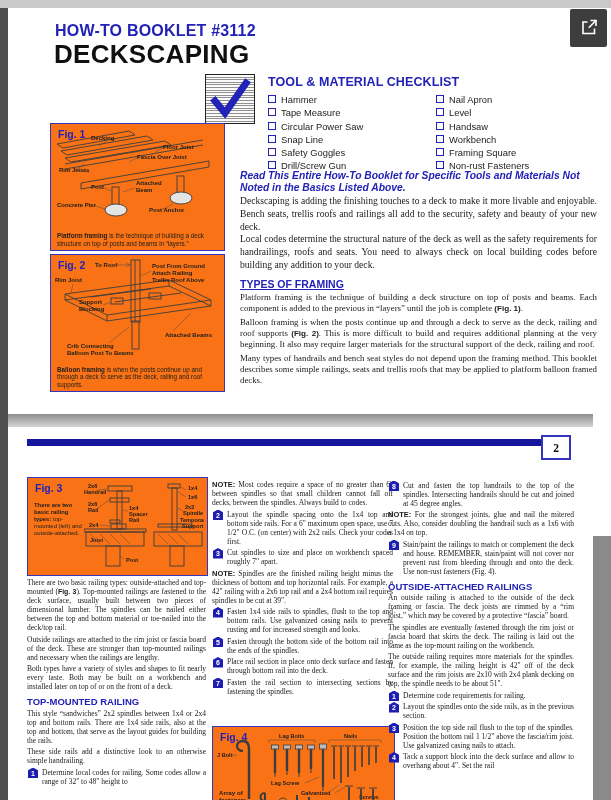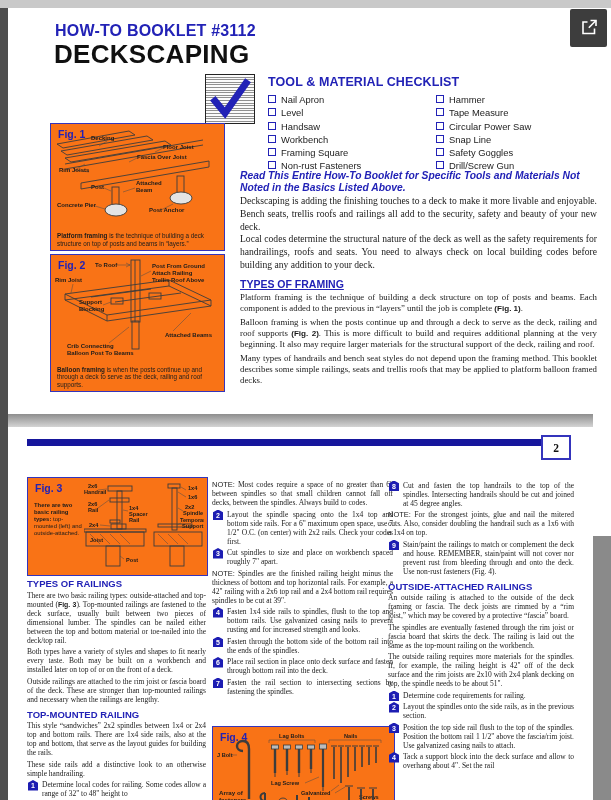--- a/index.html
+++ b/index.html
@@ -45,21 +45,21 @@
   
   .p2bar{position:absolute;left:19px;top:12px;width:514px;height:7px;background:var(--bar-blue,#16169c);}
   .pagenum{position:absolute;left:533px;top:8px;width:26px;height:21px;border:2px solid var(--fig-border,#3434bc);background:#fff;display:flex;align-items:center;justify-content:center;font:bold 11.5px "Liberation Serif",serif;color:#111;}
   .col{position:absolute;color:#1a1a1a;font-size:7.5px;line-height:9px;}
   .col p{margin:0 0 2.5px 0;text-align:justify;}
   .col1{left:19px;top:151px;width:179px;}
   .col2{left:204px;top:53px;width:181px;}
   .col3{left:380px;top:51px;width:186px;}
   .p2-heading{font:bold 9.5px "Liberation Sans",sans-serif;color:var(--accent-blue,#2222b6);margin:5px 0 1.5px 0;}
   .p2-heading.first{margin-top:0;}
-  .note-label{font-family:"Liberation Sans",sans-serif;font-weight:normal;}
+  .note-label{font-family:"Liberation Sans",sans-serif;font-weight:bold;}
   .step{position:relative;padding-left:15px;margin:2.5px 0;text-align:justify;}
   .badge{position:absolute;left:1px;top:0;width:10px;height:10.5px;background:var(--badge-blue,#1d1db2);color:#fff;font:bold 7px/12px "Liberation Sans",sans-serif;text-align:center;clip-path:polygon(50% 0,100% 26%,100% 100%,0 100%,0 26%);}
   .fig3-box{left:19px;top:50px;width:179px;height:97px;}
   .fig3-side{position:absolute;left:6px;top:24px;width:52px;font:5.9px "Liberation Sans",sans-serif;line-height:6.9px;color:#1c1c1c;}
   .fig3-side b{color:#1c1c1c;}
   .fig4-box{left:204px;top:299px;width:181px;height:86px;border-bottom:none;}
   .fig4-cap{position:absolute;left:6px;top:62px;font:bold 6.2px "Liberation Sans",sans-serif;line-height:7.4px;color:#1c1c1c;}
 </style>
 </head>
 <body>
@@ -75,34 +75,34 @@
     <div class="check-logo">
       <svg width="48" height="48" viewBox="0 0 48 48">
         <path d="M9 26 L19 38 L40 8" stroke="#2222b6" stroke-width="7" fill="none" stroke-linecap="square"></path>
       </svg>
     </div>
 
     <div class="checklist">
       <div class="checklist-heading">TOOL &amp; MATERIAL CHECKLIST</div>
       <div class="checklist-cols">
         <ul>
+          <li><span class="cb"></span><span>Hammer</span></li>
+          <li><span class="cb"></span><span>Tape Measure</span></li>
+          <li><span class="cb"></span><span>Circular Power Saw</span></li>
+          <li><span class="cb"></span><span>Snap Line</span></li>
+          <li><span class="cb"></span><span>Safety Goggles</span></li>
+          <li><span class="cb"></span><span>Drill/Screw Gun</span></li>
+        </ul>
+        <ul>
           <li><span class="cb"></span><span>Nail Apron</span></li>
           <li><span class="cb"></span><span>Level</span></li>
           <li><span class="cb"></span><span>Handsaw</span></li>
           <li><span class="cb"></span><span>Workbench</span></li>
           <li><span class="cb"></span><span>Framing Square</span></li>
           <li><span class="cb"></span><span>Non-rust Fasteners</span></li>
-        </ul>
-        <ul>
-          <li><span class="cb"></span><span>Hammer</span></li>
-          <li><span class="cb"></span><span>Tape Measure</span></li>
-          <li><span class="cb"></span><span>Circular Power Saw</span></li>
-          <li><span class="cb"></span><span>Snap Line</span></li>
-          <li><span class="cb"></span><span>Safety Goggles</span></li>
-          <li><span class="cb"></span><span>Drill/Screw Gun</span></li>
         </ul>
       </div>
     </div>
 
     <div class="read-note">Read This Entire How-To Booklet for Specific Tools and Materials Not Noted in the Basics Listed Above.</div>
 
     <div class="fig-box fig1-box">
       <div class="fig-label">Fig. 1</div>
       <svg width="169" height="97" viewBox="0 0 169 97" style="position:absolute;left:0;top:2px;">
         <path class="dw" d="M6 18 L78 5 L84 9 L12 22 Z"></path>
@@ -219,24 +219,23 @@
         <text class="fls" x="104" y="10">1x4</text>
         <text class="fls" x="104" y="19">1x6</text>
         <text class="fls" x="101" y="29">2x2</text>
         <text class="fls" x="99" y="35">Spindle</text>
         <text class="fls" x="96" y="42">Temporary</text>
         <text class="fls" x="98" y="48">Support</text>
       </svg>
     </div>
 
     <div class="col col1">
-      <div class="p2-heading first">TYPES OF RAILINGS</div>
       <p><span>There are two basic railing types: outside-attached and top-mounted (</span><span class="figref">Fig. 3</span><span>).  Top-mounted railings are fastened to the deck surface, usually built between two pieces of dimensional lumber.  The spindles can be nailed either between the top and bottom material or toe-nailed into the deck/top rail.</span></p>
+      <p>Outside railings are attached to the rim joist or fascia board of the deck.  These are stronger than top-mounted railings and necessary when the railings are lengthy.</p>
       <p>Both types have a variety of styles and shapes to fit nearly every taste.  Both may be built on a workbench and installed later on top of or on the front of a deck.</p>
-      <p>Outside railings are attached to the rim joist or fascia board of the deck.  These are stronger than top-mounted railings and necessary when the railings are lengthy.</p>
       <div class="p2-heading">TOP-MOUNTED RAILING</div>
       <p>This style “sandwiches” 2x2 spindles between 1x4 or 2x4 top and bottom rails.  There are 1x4 side rails, also at the top and bottom, that serve as the layout guides for building the rails.</p>
       <p>These side rails add a distinctive look to an otherwise simple handrailing.</p>
       <div class="step">
         <span class="badge">1</span>
         <span>Determine local codes for railing.  Some codes allow a range of 32" to 48" height to</span>
       </div>
     </div>
 
     <div class="col col2">

